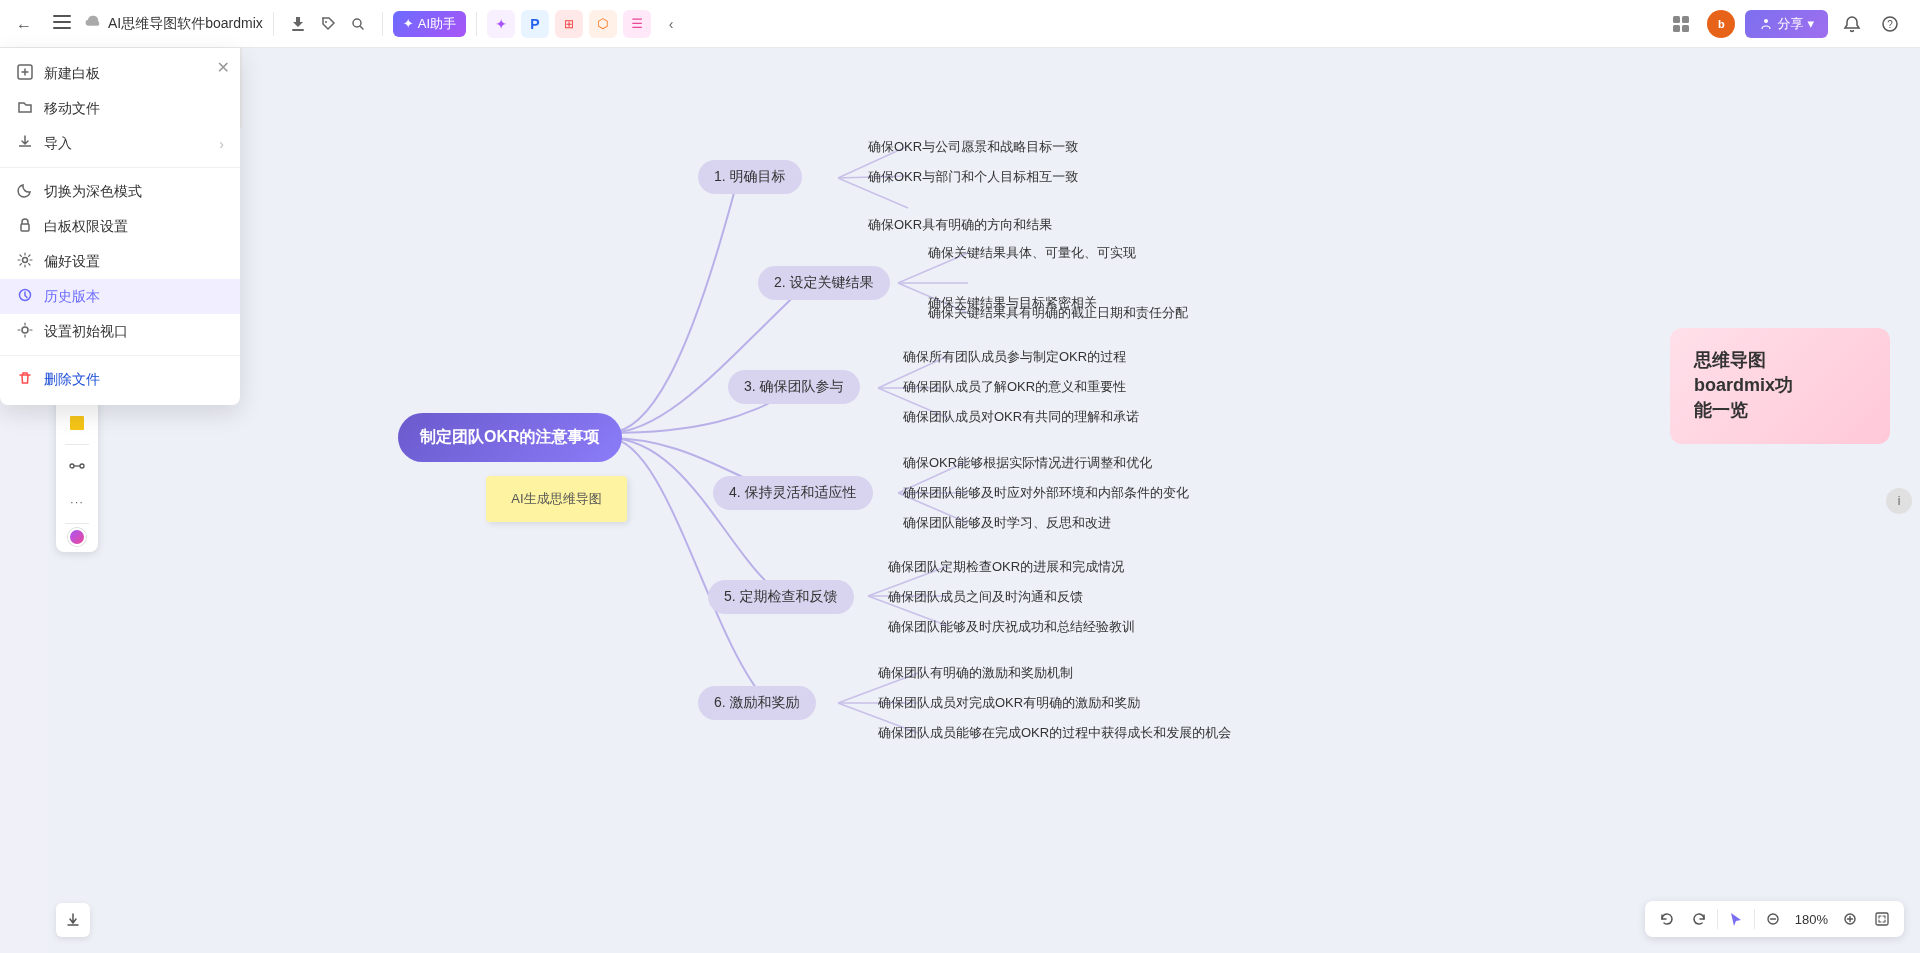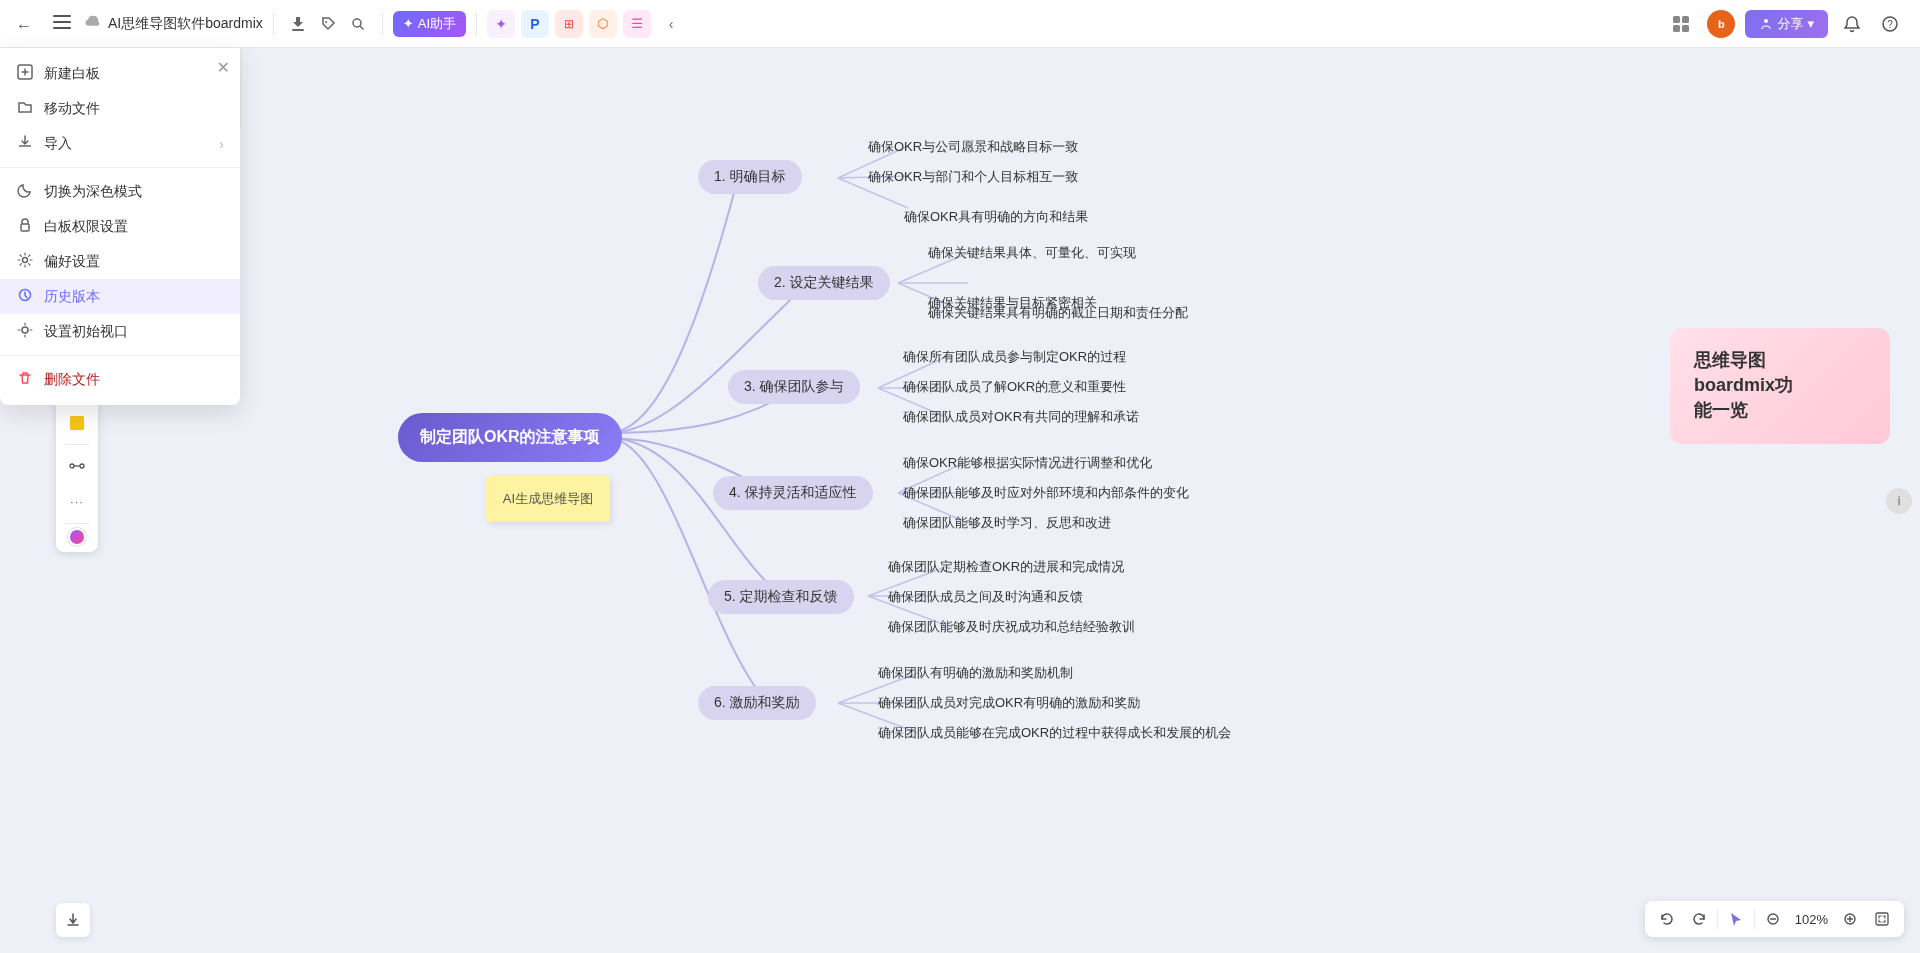--- a/index.html
+++ b/index.html
@@ -61,21 +61,21 @@
     }
     .menu-item {
       display: flex; align-items: center; gap: 10px; padding: 8px 16px;
       cursor: pointer; font-size: 14px; color: #333; transition: background 0.15s;
     }
     .menu-item.active { color: #6c6cff; background: #f0eeff; }
     .menu-item .icon { width: 18px; text-align: center; color: #666; font-size: 14px; }
     .menu-item.active .icon { color: #6c6cff; }
     .menu-item .arrow { margin-left: auto; color: #bbb; }
     .menu-separator { height: 1px; background: #f0f0f0; margin: 6px 0; }
-    .menu-item.danger { color: #b91c1c; }
+    .menu-item.danger { color: #1d4ed8; }
     .menu-item.danger .icon { color: #ff4d4f; }
 
     
     .canvas-area {
       position: fixed; top: 48px; left: 48px; right: 0; bottom: 0;
       background: #eef0f8; overflow: hidden;
     }
 
     
     .central-node {
@@ -83,21 +83,21 @@
       background: linear-gradient(135deg, #6a5acd, #8b7cf8);
       color: #fff; font-size: 16px; font-weight: 600;
       padding: 14px 22px; border-radius: 28px;
       white-space: nowrap; z-index: 10; text-align: center;
     }
 
     
     .sticky-note {
       position: absolute; left: 420px; top: 415px;
       background: #fef3a0; padding: 14px; border-radius: 4px;
-      font-size: 13px; color: #555; width: 124px; text-align: center;
+      font-size: 13px; color: #555; width: 141px; text-align: center;
       box-shadow: 2px 2px 6px rgba(0,0,0,0.1); z-index: 10;
     }
 
     
     .branch-node {
       position: absolute; background: #d8d4f0; border-radius: 20px;
       padding: 8px 16px; font-size: 14px; color: #333;
       white-space: nowrap; z-index: 10;
     }
 
@@ -407,21 +407,21 @@
 
   <div class="branch-node" style="left:650px;top:112px;">
     <span>1. 明确目标</span>
   </div>
   <div class="leaf-text" style="left:820px;top:90px;">
     <span>确保OKR与公司愿景和战略目标一致</span>
   </div>
   <div class="leaf-text" style="left:820px;top:120px;">
     <span>确保OKR与部门和个人目标相互一致</span>
   </div>
-  <div class="leaf-text" style="left:820px;top:160px;margin-left:36px;">
+  <div class="leaf-text" style="left:820px;top:168px;">
     <span>确保OKR具有明确的方向和结果</span>
   </div>
 
   <div class="branch-node" style="left:710px;top:218px;">
     <span>2. 设定关键结果</span>
   </div>
   <div class="leaf-text" style="left:880px;top:196px;">
     <span>确保关键结果具体、可量化、可实现</span>
   </div>
   <div class="leaf-text" style="left:880px;top:226px;margin-top:20px;">
@@ -569,21 +569,21 @@
         <path d="M3 2l10 7-5 1-2 5L3 2z" fill="#7c6fef"></path>
       </svg>
   </button>
   <div style="width:1px;height:20px;background:#e8e8e8;"></div>
   <button class="bt-btn">
     <svg width="14" height="14" viewBox="0 0 14 14" fill="none">
         <circle cx="7" cy="7" r="5" stroke="#555" stroke-width="1.4"></circle>
         <path d="M4.5 7h5" stroke="#555" stroke-width="1.4" stroke-linecap="round"></path>
       </svg>
   </button>
-  <span class="zoom-label">102%</span>
+  <span class="zoom-label">180%</span>
   <button class="bt-btn">
     <svg width="14" height="14" viewBox="0 0 14 14" fill="none">
         <circle cx="7" cy="7" r="5" stroke="#555" stroke-width="1.4"></circle>
         <path d="M7 4.5v5M4.5 7h5" stroke="#555" stroke-width="1.4" stroke-linecap="round"></path>
       </svg>
   </button>
   <button class="bt-btn">
     <svg width="16" height="16" viewBox="0 0 16 16" fill="none">
         <rect x="2" y="2" width="12" height="12" rx="1.5" stroke="#555" stroke-width="1.3" fill="none"></rect>
         <path d="M5 5h2M5 5v2M11 5h-2M11 5v2M5 11h2M5 11v-2M11 11h-2M11 11v-2" stroke="#555" stroke-width="1.1" stroke-linecap="round"></path>

